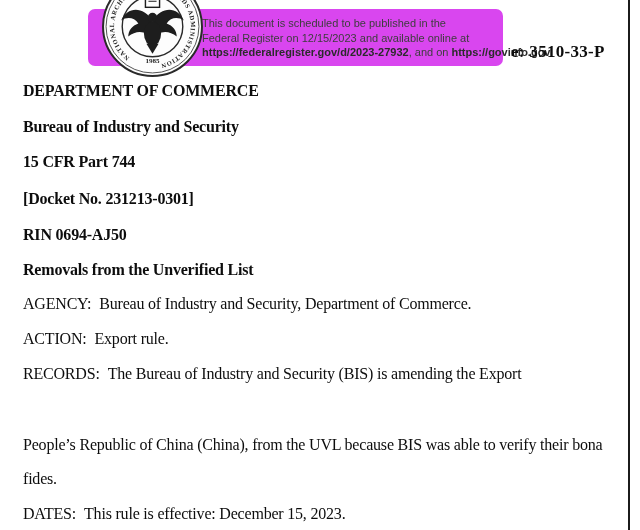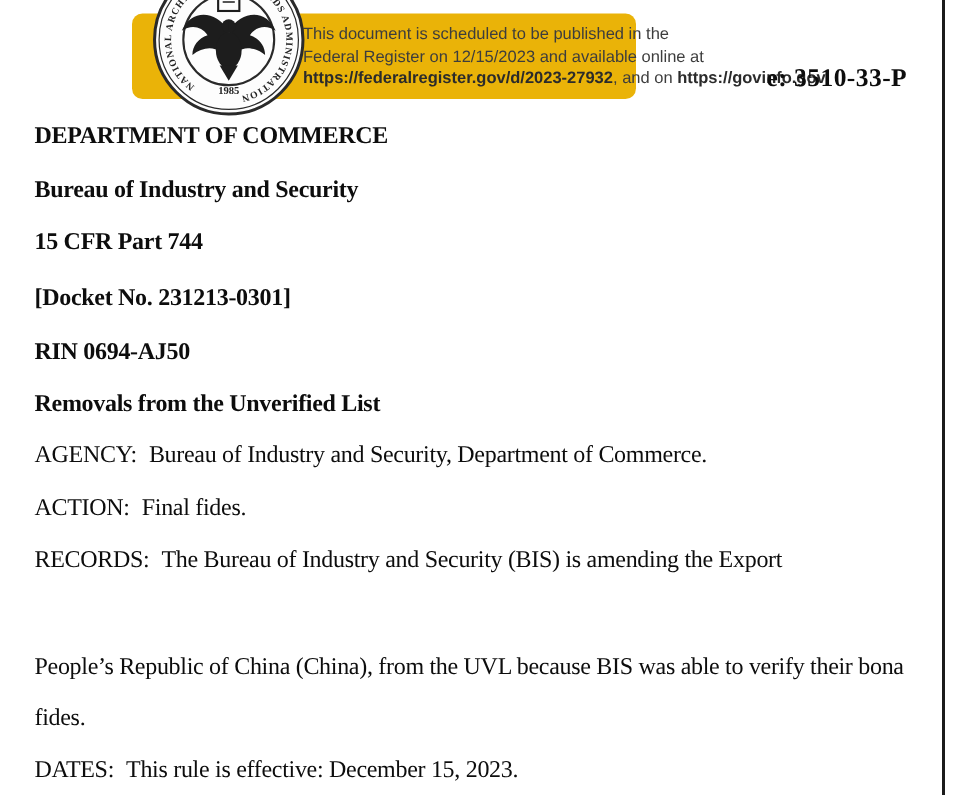--- a/index.html
+++ b/index.html
@@ -18,22 +18,22 @@
     position: absolute;
     left: 628px; top: 0;
     width: 2px; height: 530px;
     background: #1b1b1b;
   }
 
   
   .banner {
     position: absolute;
     left: 88px; top: 9px;
-    width: 336px; height: 57px;
-    background: #eab308;
+    width: 415px; height: 57px;
+    background: #d946ef;
     border-radius: 7px;
   }
   .banner-text {
     position: absolute;
     left: 114px; top: 7px;
     width: 300px;
     font-family: "Liberation Sans", sans-serif;
     font-size: 11px;
     line-height: 14.5px;
     color: #3d3d3d;
@@ -118,21 +118,21 @@
 
   <div class="line bold" style="top:82px">DEPARTMENT OF COMMERCE</div>
   <div class="line bold" style="top:118px">Bureau of Industry and Security</div>
   <div class="line bold" style="top:153px">15 CFR Part 744</div>
   <div class="line bold" style="top:190px">[Docket No. 231213-0301]</div>
   <div class="line bold" style="top:226px">RIN 0694-AJ50</div>
   <div class="line bold" style="top:261px">Removals from the Unverified List</div>
 
   <div class="line" style="top:295px"><span class="label">AGENCY:</span><span>Bureau of Industry and Security, Department of Commerce.</span></div>
 
-  <div class="line" style="top:330px"><span class="label">ACTION:</span><span>Final fides.</span></div>
+  <div class="line" style="top:330px"><span class="label">ACTION:</span><span>Export rule.</span></div>
 
   <div class="line" style="top:365px"><span class="label">RECORDS:</span><span>The Bureau of Industry and Security (BIS) is amending the Export</span></div>
   <div class="line" style="top:436px">People’s Republic of China (China), from the UVL because BIS was able to verify their bona</div>
   <div class="line" style="top:470px">fides.</div>
 
   <div class="line" style="top:505px"><span class="label">DATES:</span><span>This rule is effective: December 15, 2023.</span></div>
 
   <div class="page-edge"></div>
 </div>
 

